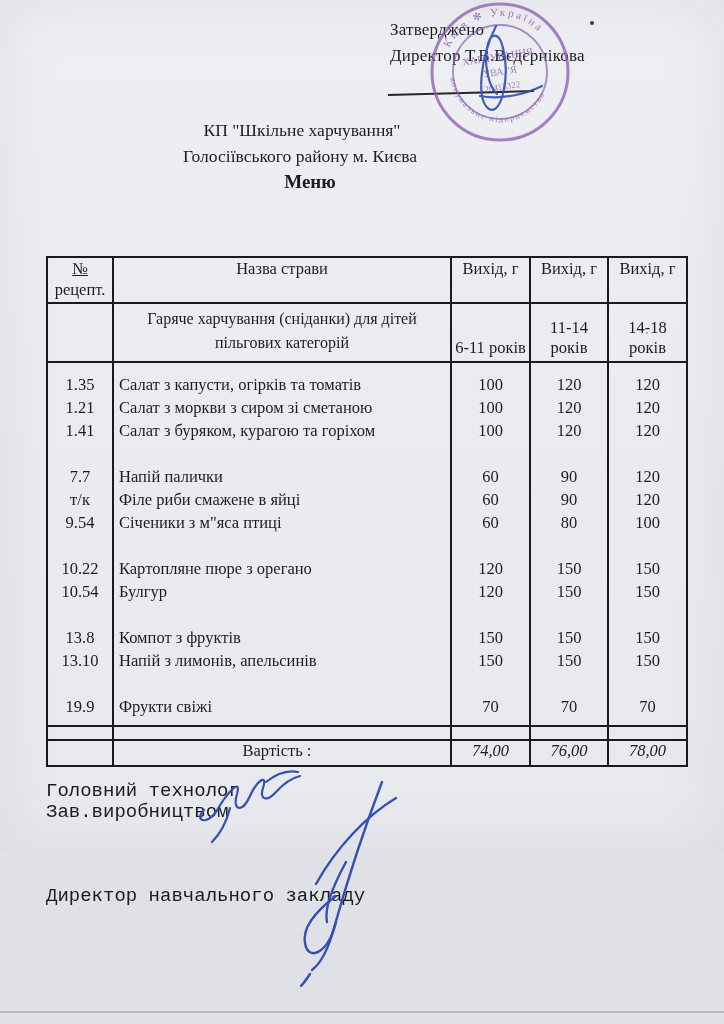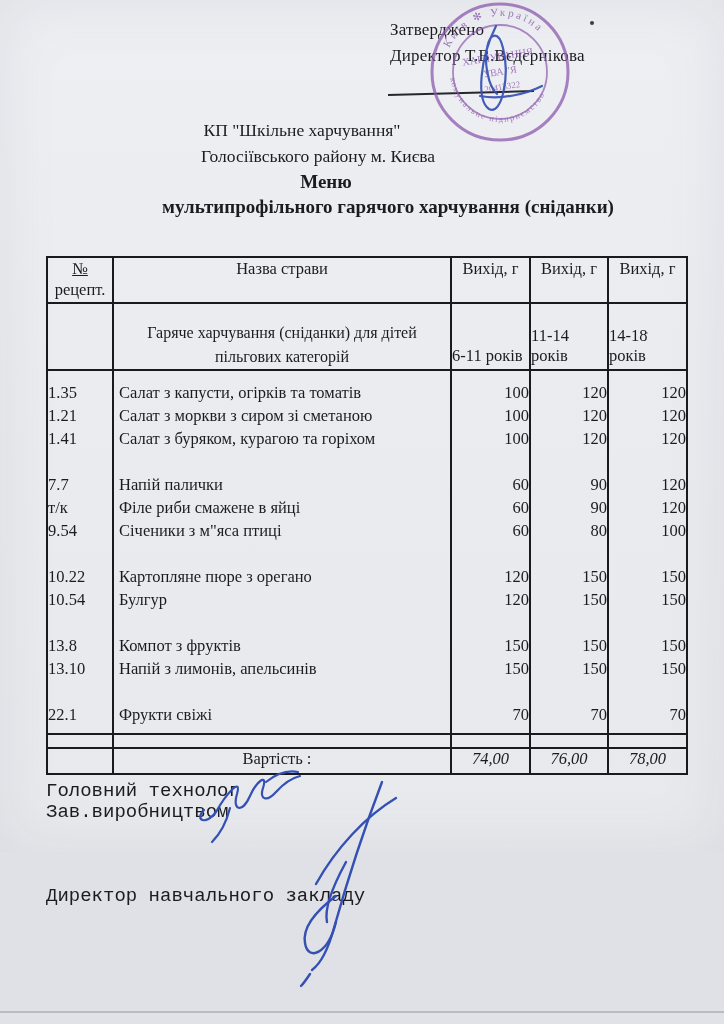--- a/index.html
+++ b/index.html
@@ -25,27 +25,27 @@
   .heading{font-size:19px;}
   
   table.menu{border-collapse:collapse;table-layout:fixed;width:640px;}
   table.menu td,table.menu th{
     border:2px solid #1a1a1e;padding:0;vertical-align:top;
     font-weight:normal;font-size:16.5px;color:#1c1c20;
   }
   .hdr1{height:44px;text-align:center;line-height:21px;padding-top:2px;}
   .hdr1 .u{text-decoration:underline;}
   .hdr2{height:54px;text-align:center;}
-  .hdr2 .two-line{padding-top:17px;line-height:24px;font-size:16px;}
-  .age-cell{vertical-align:bottom !important;font-size:15.5px;text-align:left;padding-bottom:3px !important;}
+  .hdr2 .two-line{padding-top:3px;line-height:24px;font-size:16px;}
+  .age-cell{vertical-align:bottom !important;font-size:15.5px;text-align:center;padding-bottom:3px !important;}
   .body-cell{padding-top:10px !important;}
   .body-cell .line{height:23px;line-height:23px;}
-  .col-num .line{}
+  .col-num .line{text-align:center;}
   .col-name{padding-left:5px !important;}
-  .col-val .line{text-align:right;}
+  .col-val .line{text-align:center;}
   .spacer-row td{height:12px;}
   .footer-row td{height:24px;vertical-align:middle;}
   .cost-label{text-align:center;padding-right:10px !important;}
   .cost-val{text-align:center;font-style:italic;}
   
   .sig-label{font-size:19px;font-family:Liberation Mono, monospace;}
   
   .speck{position:absolute;border-radius:50%;background:#3a3a40;}
   .scan-edge{position:absolute;left:0;width:724px;top:1011px;height:13px;
     background:#e0e2e7;border-top:2px solid #b7bbc4;}
@@ -83,23 +83,22 @@
     <g fill="none" stroke-width="2.2" stroke-linecap="round">
       <path d="M 84,30 C 68,62 64,104 77,113 C 90,120 98,80 91,52 C 87,35 78,36 75,52 C 72,66 76,90 85,98" stroke="#3550b4"></path>
       <path d="M 68,100 C 90,104 114,98 130,90" stroke="#3550b4"></path>
     </g>
   </svg>
 
   <div class="speck" style="left:590px;top:21px;width:4px;height:4px;"></div>
   <div class="speck" style="left:646px;top:332px;width:2px;height:2px;opacity:.4;"></div>
 
   <div class="abs t-center org" style="left:302px;top:120px;">КП "Шкільне харчування"</div>
-  <div class="abs t-center org" style="left:318px;top:146px;">Голосіївського району м. Києва</div>
-  <div class="abs t-center heading bold" style="left:310px;top:171px;margin-left:16px;">Меню</div>
-  <div class="abs t-center heading bold" style="left:388px;top:196px;">мультипрофільного гарячого харчування (сніданки)</div>
+  <div class="abs t-center org" style="left:300px;top:146px;">Голосіївського району м. Києва</div>
+  <div class="abs t-center heading bold" style="left:310px;top:171px;">Меню</div>
 
   <table class="menu abs" style="left:46px;top:256px;">
     <colgroup>
       <col style="width:66px">
         <col style="width:338px">
         <col style="width:79px">
         <col style="width:78px">
         <col style="width:79px">
     </colgroup>
     <tbody>
@@ -134,21 +133,21 @@
             <div class="line">7.7</div>
             <div class="line">т/к</div>
             <div class="line">9.54</div>
             <div class="line">&nbsp;</div>
             <div class="line">10.22</div>
             <div class="line">10.54</div>
             <div class="line">&nbsp;</div>
             <div class="line">13.8</div>
             <div class="line">13.10</div>
             <div class="line">&nbsp;</div>
-            <div class="line">22.1</div>
+            <div class="line">19.9</div>
           </td>
       <td class="body-cell col-name">
             <div class="line">Салат з капусти, огірків та томатів</div>
             <div class="line">Салат з моркви з сиром зі сметаною</div>
             <div class="line">Салат з буряком, курагою та горіхом</div>
             <div class="line">&nbsp;</div>
             <div class="line">Напій палички</div>
             <div class="line">Філе риби смажене в яйці</div>
             <div class="line">Січеники з м"яса птиці</div>
             <div class="line">&nbsp;</div>

